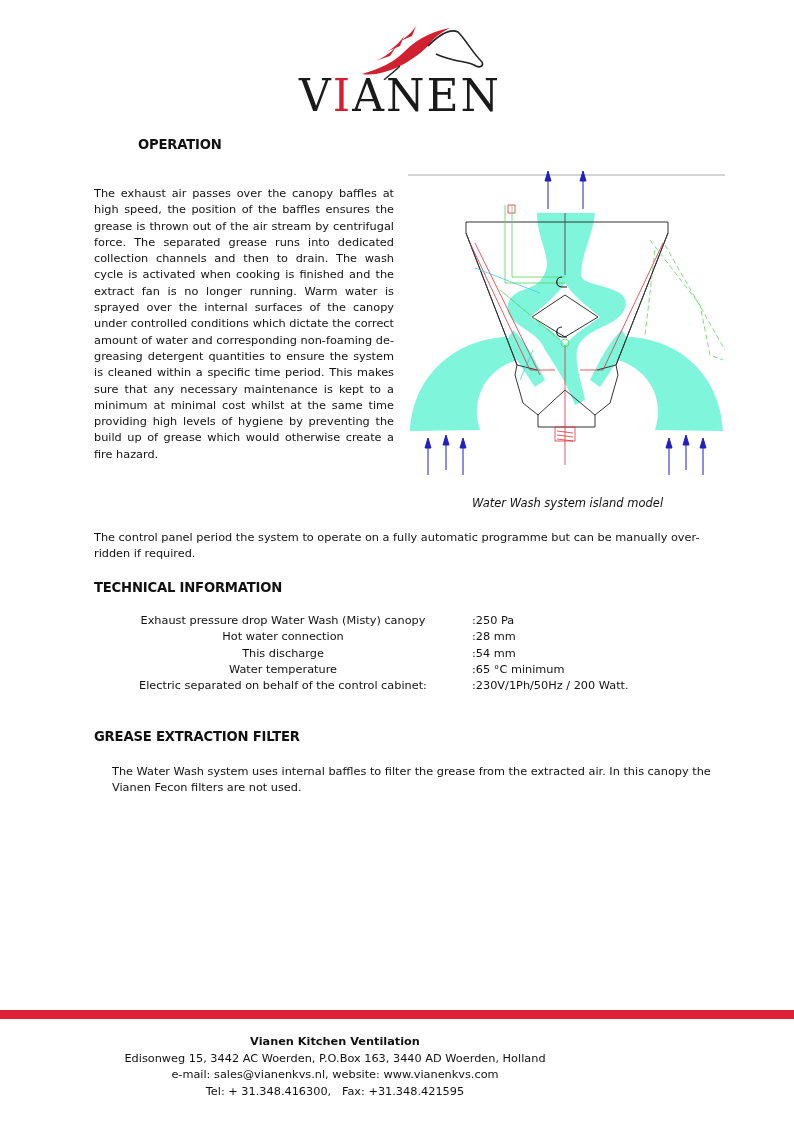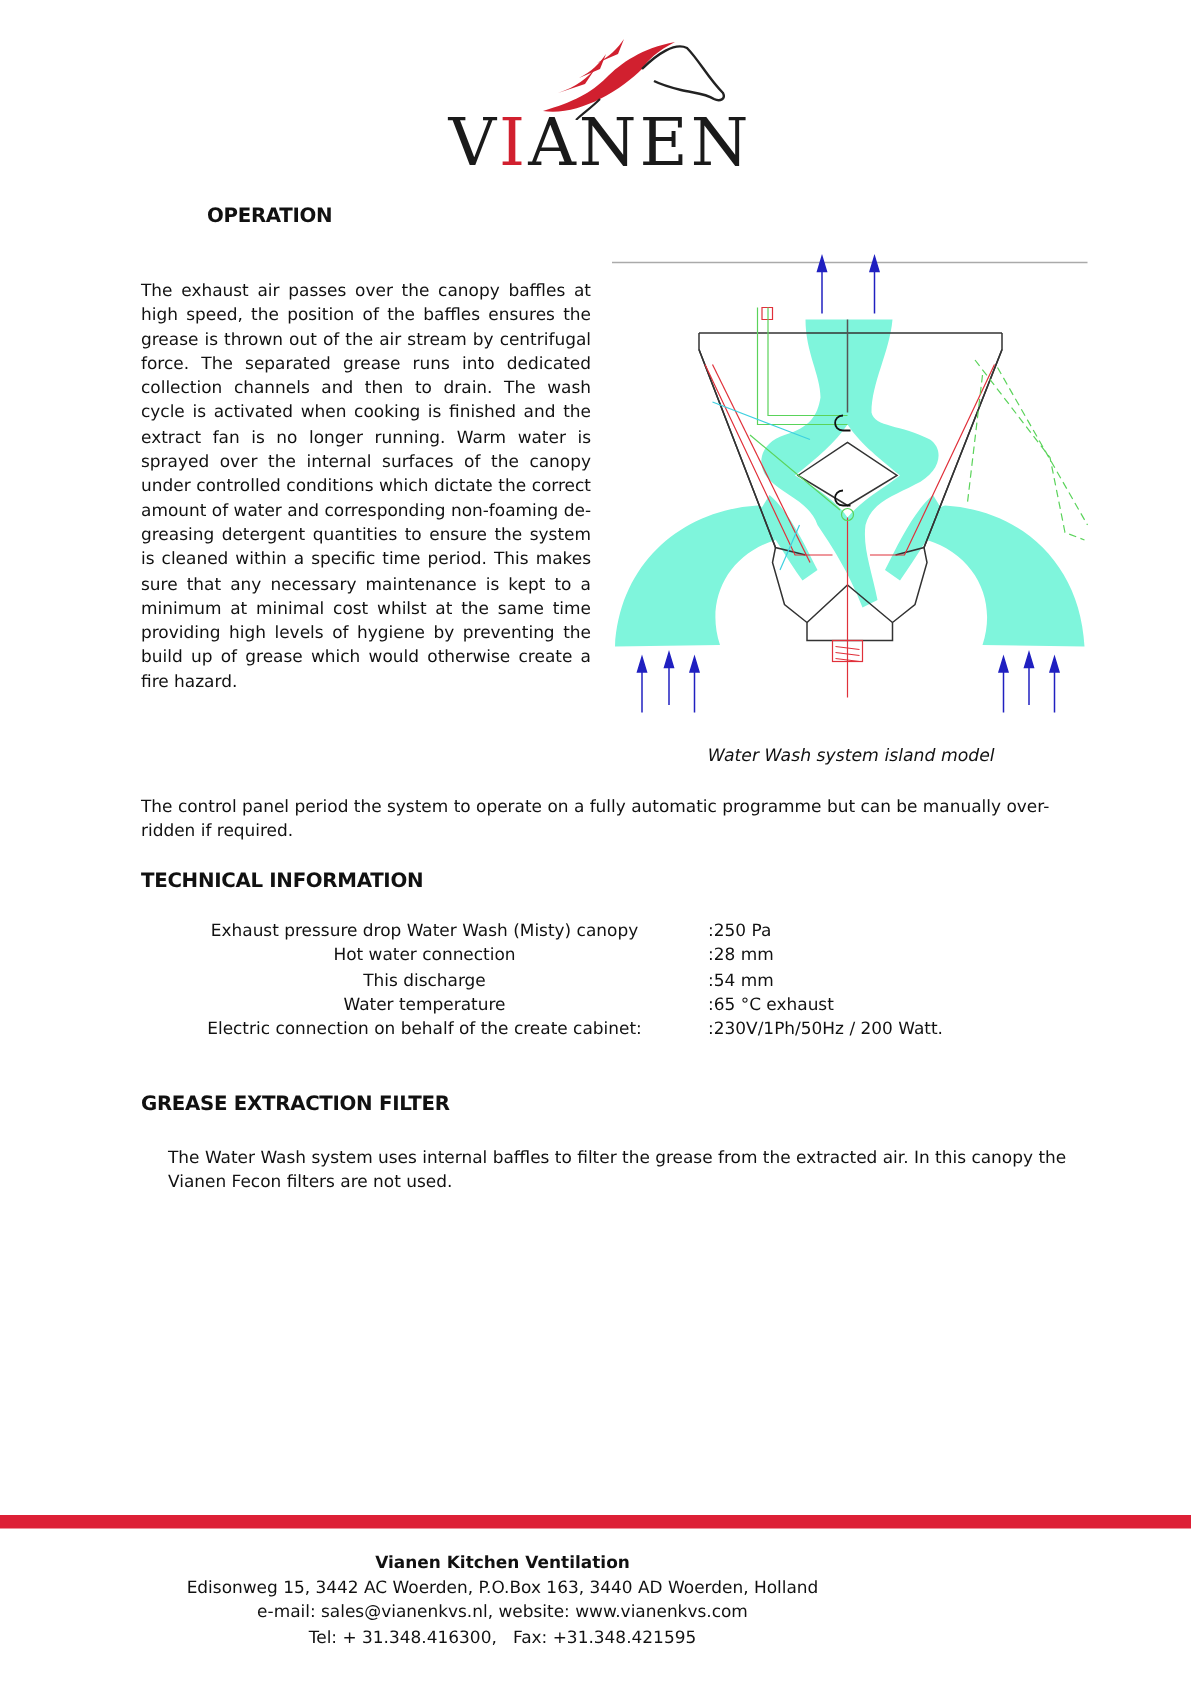--- a/index.html
+++ b/index.html
@@ -138,24 +138,24 @@
     <tr>
         <td class="lab">Hot water connection</td>
         <td>:28 mm</td>
       </tr>
     <tr>
         <td class="lab">This discharge</td>
         <td>:54 mm</td>
       </tr>
     <tr>
         <td class="lab">Water temperature</td>
-        <td>:65 °C exhaust</td>
+        <td>:65 °C minimum</td>
       </tr>
     <tr>
-        <td class="lab">Electric connection on behalf of the create cabinet:</td>
+        <td class="lab">Electric separated on behalf of the control cabinet:</td>
         <td>:230V/1Ph/50Hz / 200 Watt.</td>
       </tr>
   </tbody>
 </table>
 
 <h2 class="sec" style="left:94px; top:729px;">GREASE EXTRACTION FILTER</h2>
 <div id="grease-text" class="para">The Water Wash system uses internal baffles to filter the grease from the extracted air. In this canopy the Vianen Fecon filters are not used.</div>
 
 <div id="red-bar"></div>
 <div id="footer">

